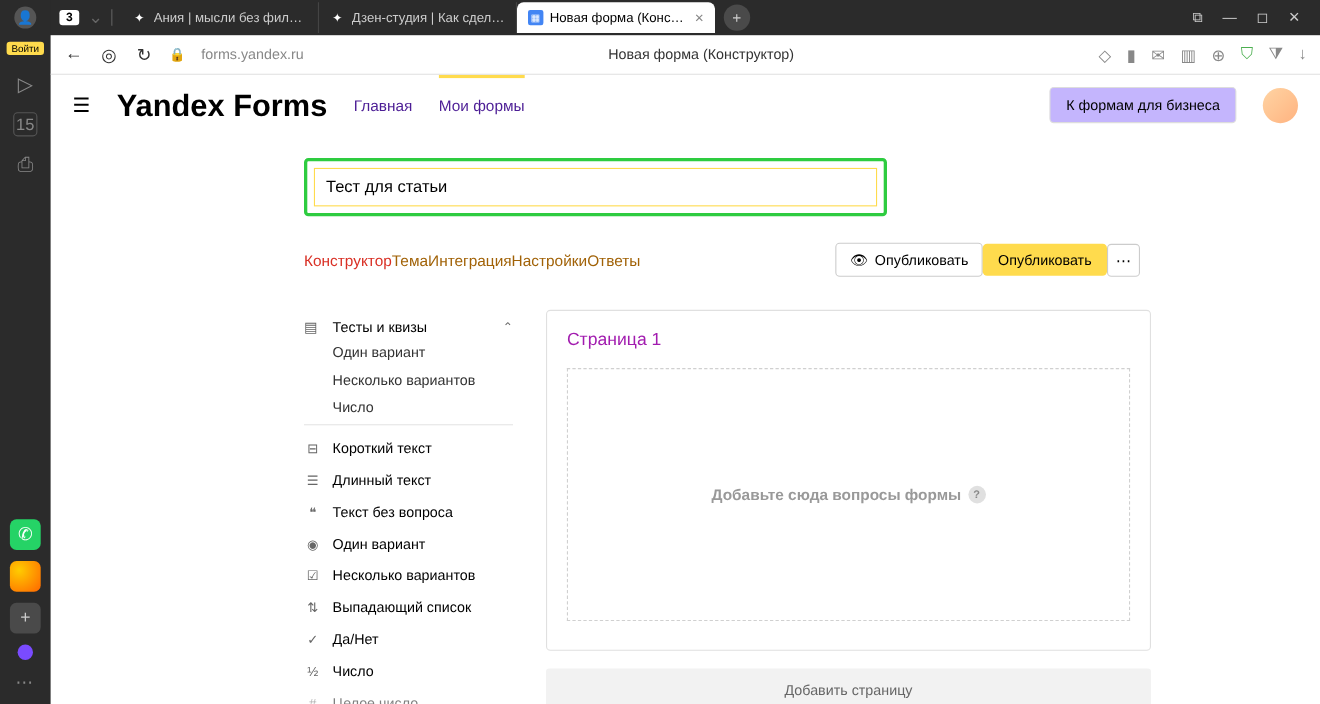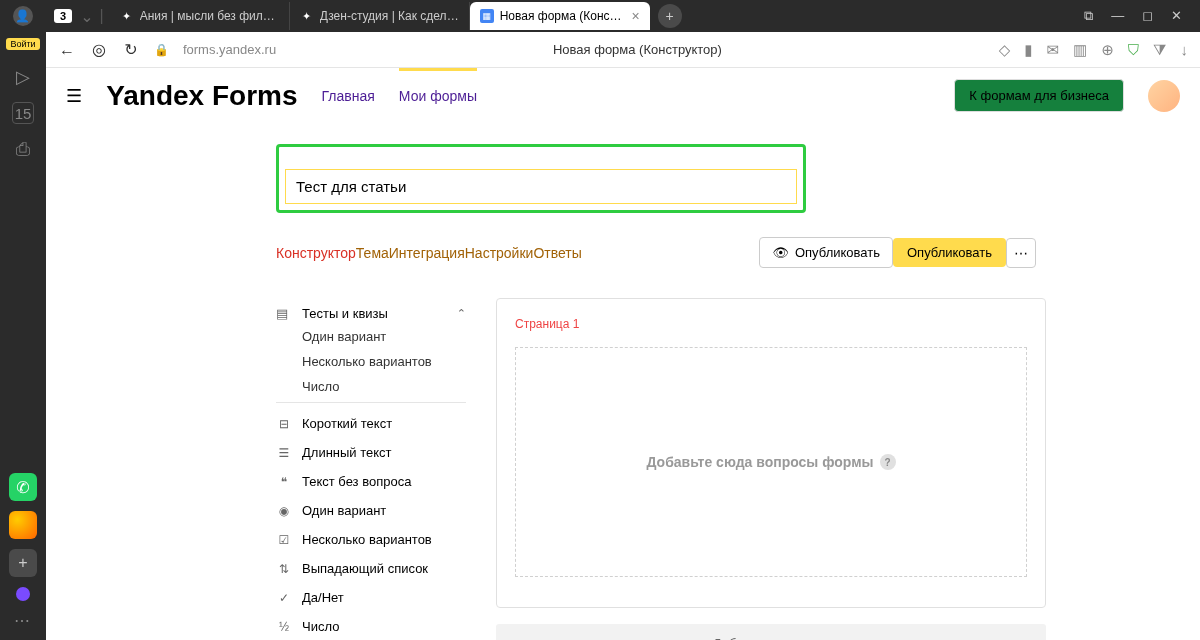--- a/index.html
+++ b/index.html
@@ -41,27 +41,27 @@
 .addrbar .right-icons{display:flex;gap:14px;color:#888;font-size:15px;align-items:center;}
 .addrbar .shield{color:#4caf50;}
 
 .page { flex:1; background:#fff; overflow:hidden; display:flex; flex-direction:column;}
 .page-header{height:56px;display:flex;align-items:center;padding:0 20px;gap:24px;border-bottom:1px solid transparent;}
 .page-header .menu-icon{font-size:18px;}
 .page-header .logo{font-size:28px;font-weight:bold;}
 .page-header .hlink{font-size:14px;color:#4c1d95;position:relative;}
 .page-header .hlink.active::after{content:'';position:absolute;top:-20px;left:0;right:0;height:3px;background:#ffdb4d;}
 .page-header .hspacer{flex:1;}
-.page-header .btn{padding:8px 14px;border-radius:4px;font-size:13px;border:1px solid #ddd;background:#15803d;}
+.page-header .btn{padding:8px 14px;border-radius:4px;font-size:13px;border:1px solid #ddd;background:#c4b5fd;}
 .page-header .btn.primary{background:#ffdb4d;border-color:#ffdb4d;}
 .page-header .user-ava{width:32px;height:32px;border-radius:50%;background:linear-gradient(135deg,#ffd4a3,#ffb380);}
 
 .content{flex:1;padding:0 0 0 230px;overflow:auto;}
 .form-title-wrap{border:3px solid #2ecc40;border-radius:4px;padding:6px;width:530px;margin-top:20px;}
-.form-title-input{width:100%;padding:8px 10px;border:1px solid #ffdb4d;font-size:15px;outline:none;margin-top:16px;}
+.form-title-input{width:100%;padding:8px 10px;border:1px solid #ffdb4d;font-size:15px;outline:none;}
 
 .form-tabs{display:flex;align-items:center;margin-top:24px;font-size:14px;width:760px;}
 .form-tabs .ftab{color:#a16207;cursor:pointer;}
 .form-tabs .ftab.active{color:#d93025;}
 .form-tabs .ftspacer{flex:1;}
 .form-tabs .preview-btn{display:flex;align-items:center;gap:6px;padding:7px 12px;border:1px solid #ccc;border-radius:4px;font-size:13px;}
 .form-tabs .publish-btn{padding:7px 14px;background:#ffdb4d;border-radius:4px;font-size:13px;border:none;}
 .form-tabs .more{width:30px;height:30px;border:1px solid #ccc;border-radius:4px;display:flex;align-items:center;justify-content:center;font-size:14px;}
 
 .builder{display:flex;gap:30px;margin-top:30px;width:770px;}
@@ -69,21 +69,21 @@
 .wgroup-head{display:flex;align-items:center;gap:10px;font-size:13px;padding:8px 0;}
 .wgroup-head .wicon{width:16px;color:#666;font-size:13px;}
 .wgroup-head .chev{margin-left:auto;color:#666;font-size:11px;}
 .wsubitems{padding-left:26px;display:flex;flex-direction:column;gap:10px;font-size:13px;color:#333;margin-bottom:8px;}
 .wdivider{border:none;border-top:1px solid #e5e5e5;margin:6px 0;}
 .witem{display:flex;align-items:center;gap:10px;font-size:13px;padding:7px 0;}
 .witem .wicon{width:16px;color:#666;font-size:12px;text-align:center;}
 
 .canvas{flex:1;}
 .page-card{border:1px solid #e0e0e0;border-radius:4px;padding:18px;min-height:310px;}
-.page-label{font-size:12px;color:#ef4444;margin-bottom:16px;}
+.page-label{font-size:16px;color:#a21caf;margin-bottom:16px;}
 .dropzone{border:1px dashed #d0d0d0;height:230px;display:flex;align-items:center;justify-content:center;color:#999;font-size:14px;gap:6px;font-weight:bold;}
 .dropzone .q{width:16px;height:16px;border-radius:50%;background:#e0e0e0;color:#888;display:inline-flex;align-items:center;justify-content:center;font-size:10px;}
 .add-page{margin-top:16px;background:#f2f2f2;text-align:center;padding:12px;font-size:13px;color:#666;border-radius:3px;}
 </style>
 </head>
 <body>
 
 <div class="os-sidebar">
   <div class="avatar-icon">👤</div>
   <div class="login-badge">Войти</div>

